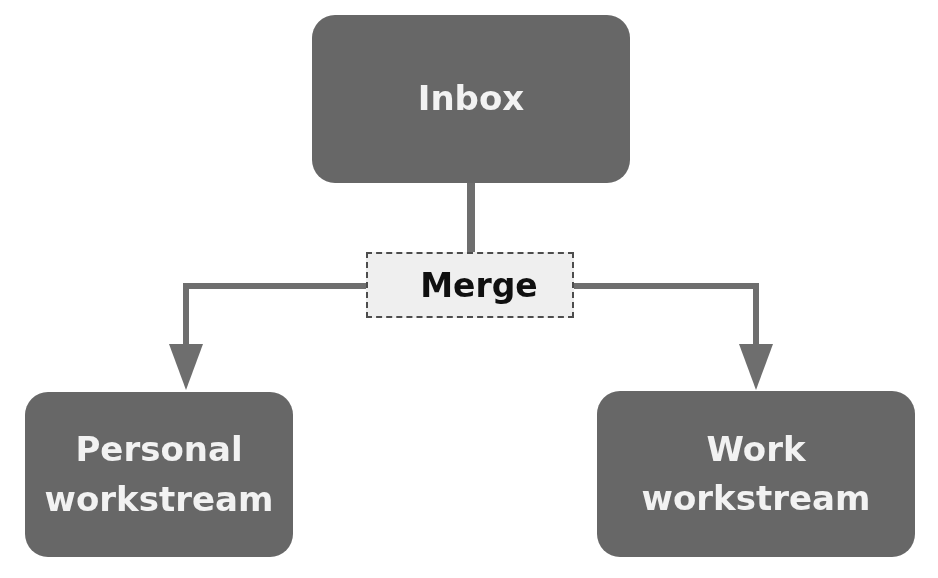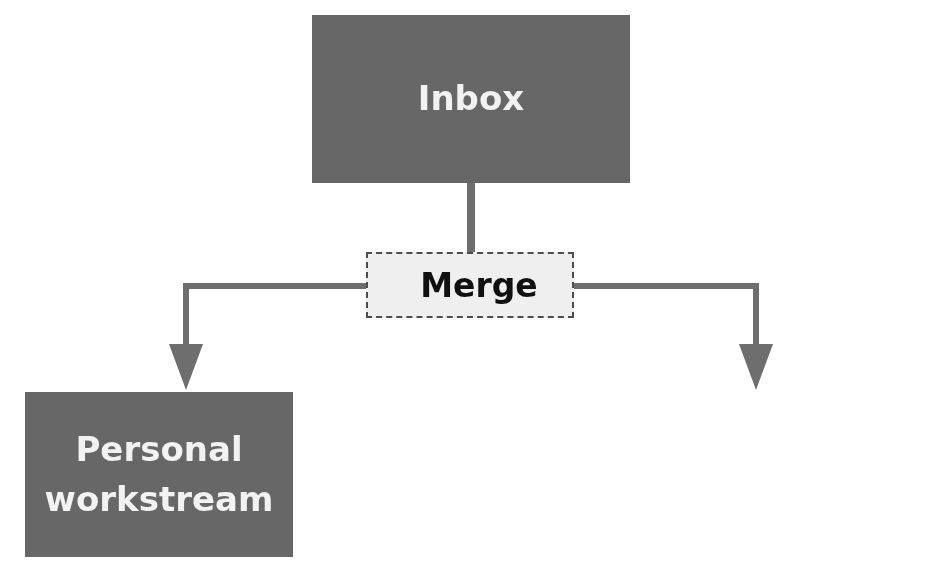--- a/index.html
+++ b/index.html
@@ -28,20 +28,21 @@
     justify-content: center;
     text-align: center;
     box-sizing: border-box;
     font-weight: bold;
   }
   .node.solid {
     background: #676767;
     color: #f2f2f2;
     font-size: 34px;
     line-height: 1.45;
+    border-radius: 23px;
   }
   .node.dashed {
     background: #efefef;
     border: 2px dashed #4d4d4d;
     color: #101010;
     font-size: 33px;
     padding-left: 18px;
   }
   .node-inbox   { left: 312px; top: 15px;  width: 318px; height: 168px; }
   .node-merge   { left: 366px; top: 252px; width: 208px; height: 66px;  }
@@ -69,14 +70,17 @@
   </div>
 
   <div class="node dashed node-merge">
     <span>Merge</span>
   </div>
 
   <div class="node solid node-personal">
     <span>Personal workstream</span>
   </div>
 
+  <div class="node solid node-work">
+    <span>Work workstream</span>
+  </div>
 
 </div>
 
 </body></html>

